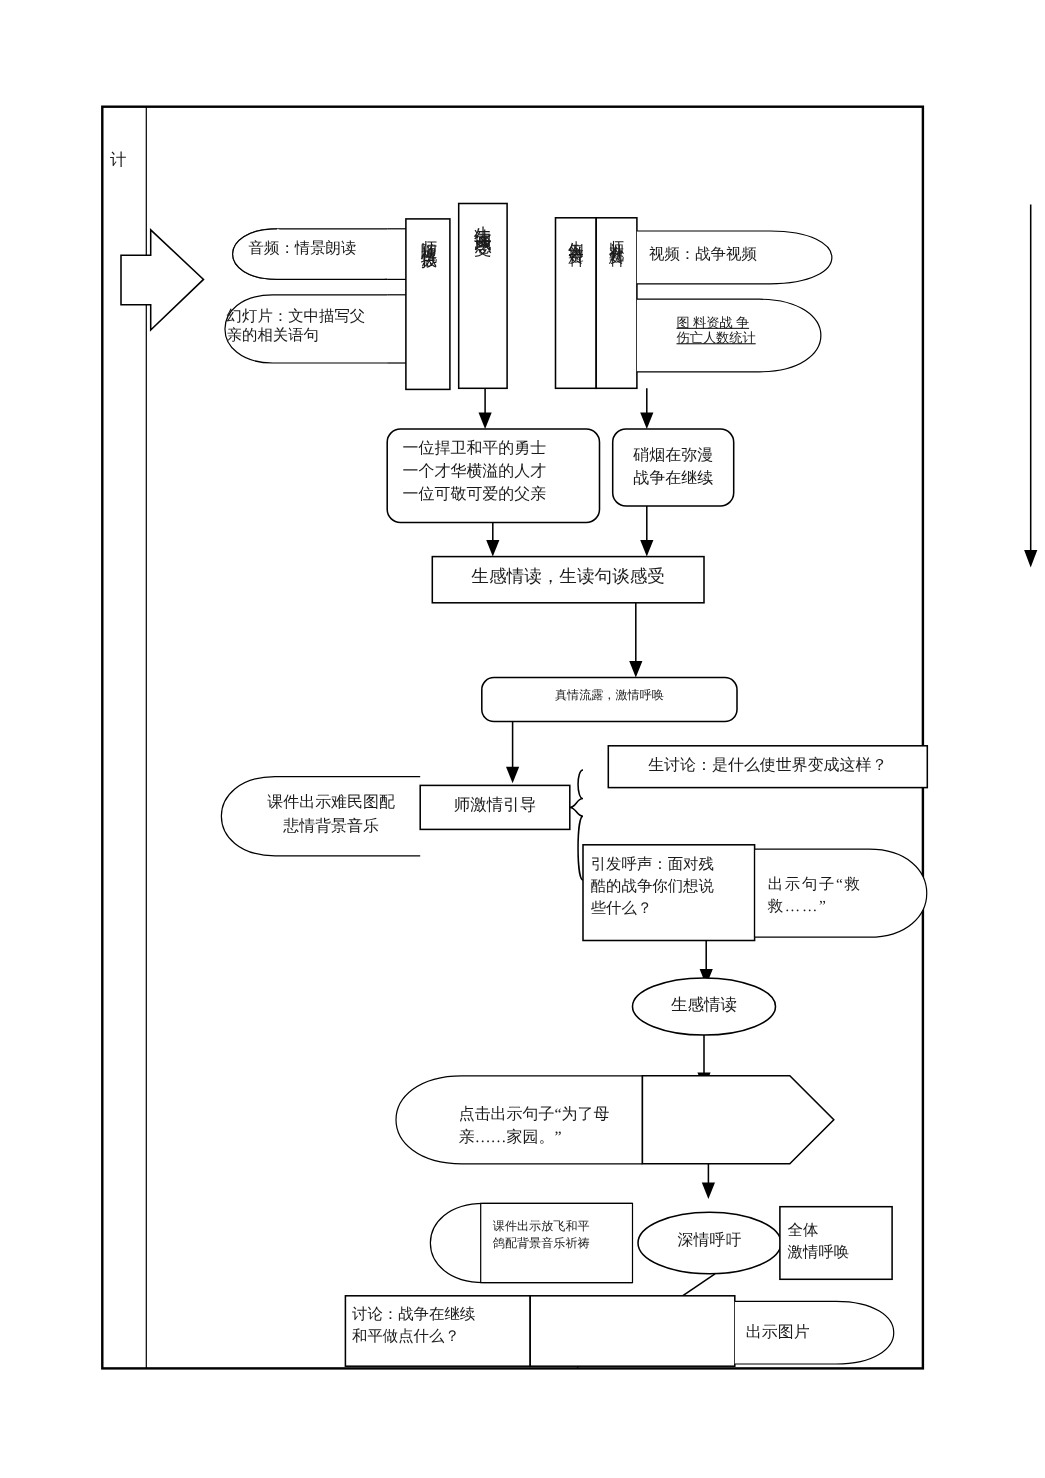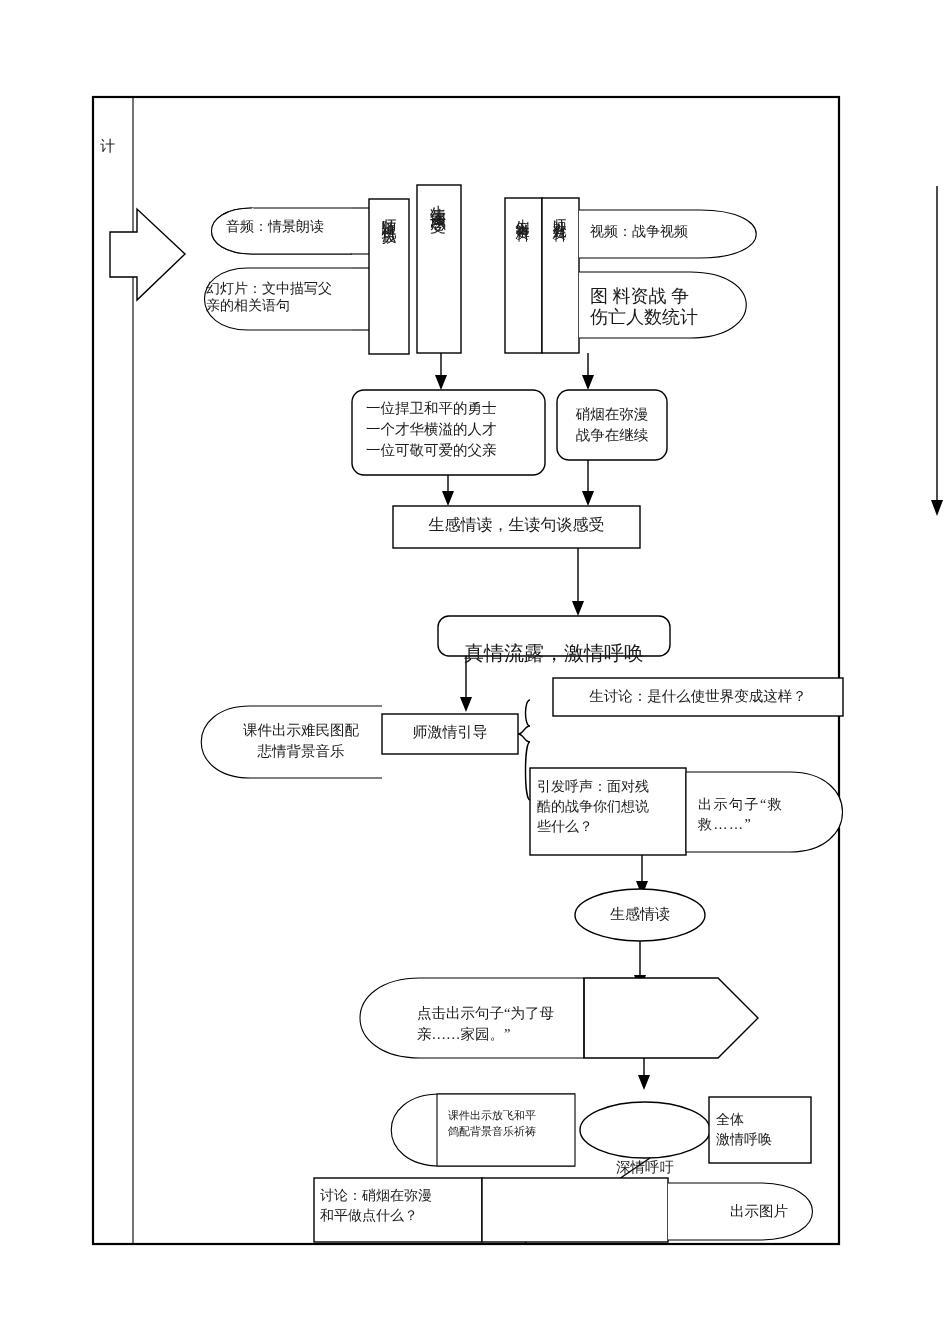--- a/index.html
+++ b/index.html
@@ -160,33 +160,33 @@
   <div class="vtext" style="left:381px; top:207px; height:142px; font-size:15px;">师随机点拨</div>
 
   <div class="vtext" style="left:430px; top:192px; height:156px; font-size:16px;">生读句谈感受</div>
 
   <div class="vtext" style="left:515px; top:207px; height:140px; font-size:14px;">生例举资料</div>
 
   <div class="vtext" style="left:552px; top:207px; height:140px; font-size:14px;">师补充资料</div>
 
   <div class="htmltxt" style="left:590px; top:224px; width:160px; font-size:14px;">视频：战争视频</div>
 
-  <div class="htmltxt" style="left:590px; top:286px; width:160px; font-size:18px;">图 料资战 争
+  <div class="htmltxt" style="left:615px; top:286px; width:160px; font-size:12px;text-decoration:underline;">图 料资战 争
 伤亡人数统计</div>
 
   <div class="htmltxt" style="left:366px; top:398px; width:180px; font-size:14.5px; line-height:1.45;">一位捍卫和平的勇士
 一个才华横溢的人才
 一位可敬可爱的父亲</div>
 
   <div class="htmltxt ctr" style="left:562px; top:404px; width:100px; font-size:14.5px; line-height:1.45;">硝烟在弥漫
 战争在继续</div>
 
   <div class="htmltxt ctr" style="left:398px; top:516px; width:237px; font-size:16px;">生感情读，生读句谈感受</div>
 
-  <div class="htmltxt ctr" style="left:443px; top:642px; width:222px; font-size:20px;">真情流露，激情呼唤</div>
+  <div class="htmltxt ctr" style="left:443px; top:626px; width:222px; font-size:11px;">真情流露，激情呼唤</div>
 
   <div class="htmltxt ctr" style="left:218px; top:720px; width:166px; font-size:14.5px; line-height:1.45;">课件出示难民图配
 悲情背景音乐</div>
 
   <div class="htmltxt ctr" style="left:387px; top:724px; width:126px; font-size:15px;">师激情引导</div>
 
   <div class="htmltxt ctr" style="left:558px; top:688px; width:280px; font-size:14.5px;">生讨论：是什么使世界变成这样？</div>
 
   <div class="htmltxt" style="left:537px; top:777px; width:150px; font-size:14px; line-height:1.42;">引发呼声：面对残
 酷的战争你们想说
@@ -197,24 +197,24 @@
 
   <div class="htmltxt ctr" style="left:585px; top:906px; width:110px; font-size:15px;">生感情读</div>
 
   <div class="htmltxt" style="left:385px; top:1003px; width:200px; font-size:14.5px; line-height:1.45;margin-left:32px;">点击出示句子“为了母
 亲……家园。”</div>
 
 
   <div class="htmltxt ctr" style="left:408px; top:1108px; width:168px; font-size:11px; line-height:1.45;">课件出示放飞和平
 鸽配背景音乐祈祷</div>
 
-  <div class="htmltxt ctr" style="left:590px; top:1120px; width:110px; font-size:14.5px;margin-top:39px;">深情呼吁</div>
+  <div class="htmltxt ctr" style="left:590px; top:1120px; width:110px; font-size:14.5px;">深情呼吁</div>
 
   <div class="htmltxt" style="left:716px; top:1110px; width:95px; font-size:14px; line-height:1.45;">全体
 激情呼唤</div>
 
-  <div class="htmltxt" style="left:320px; top:1186px; width:160px; font-size:14px; line-height:1.42;">讨论：硝烟在弥漫
+  <div class="htmltxt" style="left:320px; top:1186px; width:160px; font-size:14px; line-height:1.42;">讨论：战争在继续
 和平做点什么？</div>
 
 
-  <div class="htmltxt" style="left:678px; top:1203px; width:110px; font-size:14.5px;text-align:right;">出示图片</div>
+  <div class="htmltxt" style="left:678px; top:1203px; width:110px; font-size:14.5px;">出示图片</div>
 
 </div>
 
 </body></html>

